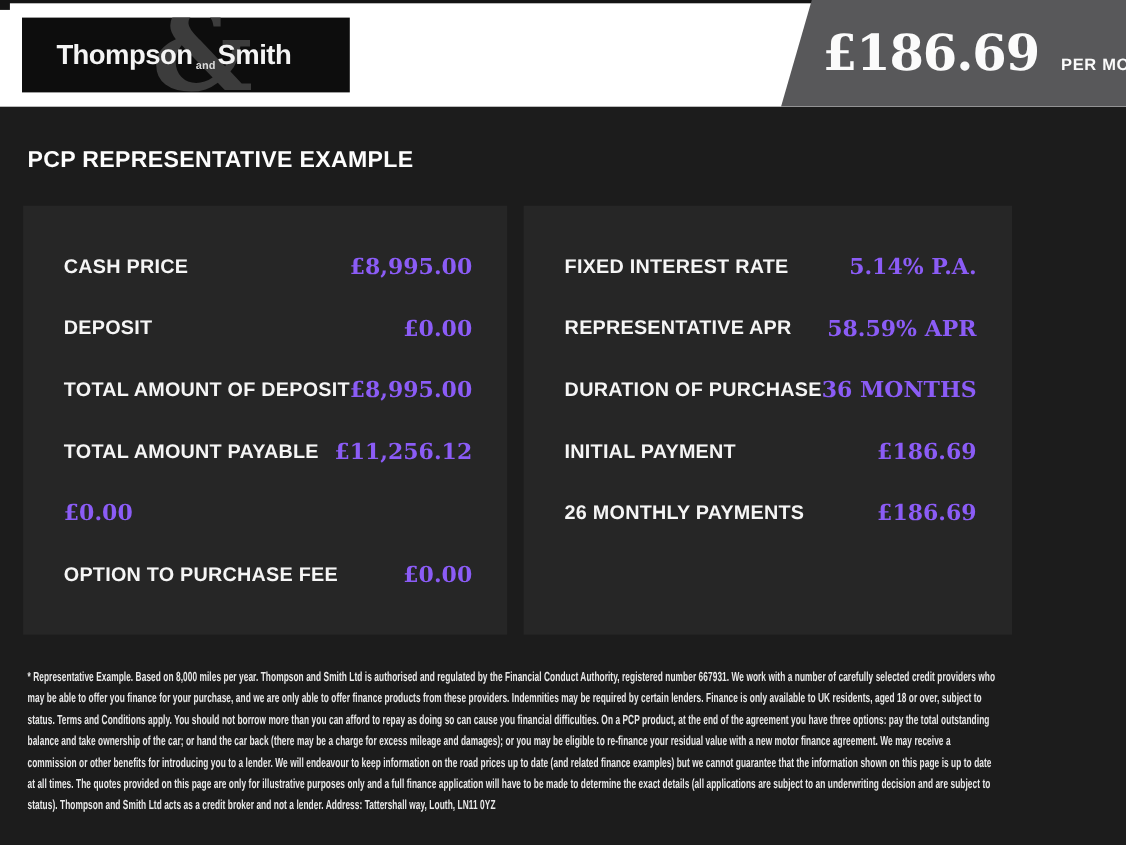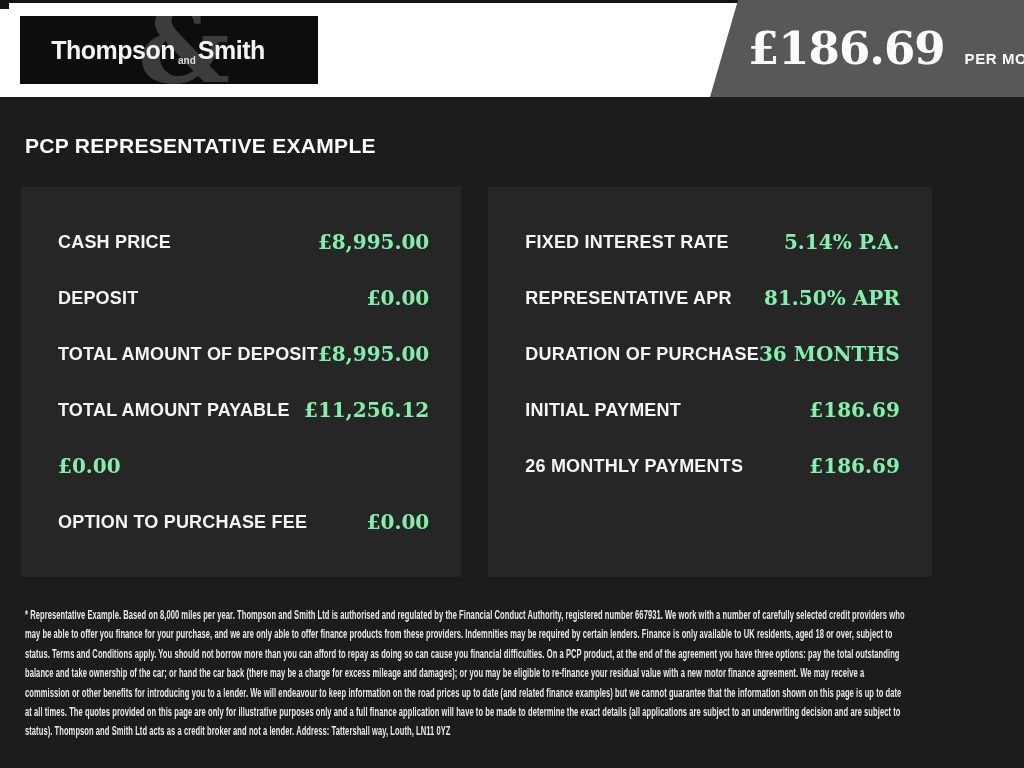--- a/index.html
+++ b/index.html
@@ -58,35 +58,35 @@
     letter-spacing:0.6px;margin-left:20px;
   }
   
   .main{position:relative;width:936px;}
   .page-title{
     margin:0;padding:36px 0 0 25px;
     font:bold 21px/26px "Liberation Sans",sans-serif;
     color:#fdfdfd;letter-spacing:0.3px;
   }
   .panels{
-    display:flex;gap:27px;margin:28px 23px 0 21px;
+    display:flex;gap:15px;margin:28px 23px 0 21px;
   }
   .panel{
     flex:1;background:#262626;
     padding:27px 32px 27px 37px;
   }
   .row{
     height:56px;display:flex;align-items:center;justify-content:space-between;
   }
   .row-label{
     font:bold 18px/1 "Liberation Sans",sans-serif;color:#f5f5f5;
     letter-spacing:0.2px;white-space:nowrap;
   }
   .row-value{
-    font:bold 20px/1 "DejaVu Serif",serif;color:#86efac;
+    font:bold 20px/1 "DejaVu Serif",serif;color:#8b5cf6;
     letter-spacing:0;white-space:nowrap;
   }
   
   .footnote{
     margin:29px 0 0 25px;
     width:1404px;
     transform:scaleX(0.63);
     transform-origin:0 0;
     font:bold 12px/19.4px "Liberation Sans",sans-serif;
     color:#e9e9e9;letter-spacing:0.1px;
@@ -146,21 +146,21 @@
       </div>
     </div>
 
     <div class="panel">
       <div class="row">
         <span class="row-label">FIXED INTEREST RATE</span>
         <span class="row-value">5.14% P.A.</span>
       </div>
       <div class="row">
         <span class="row-label">REPRESENTATIVE APR</span>
-        <span class="row-value">81.50% APR</span>
+        <span class="row-value">58.59% APR</span>
       </div>
       <div class="row">
         <span class="row-label">DURATION OF PURCHASE</span>
         <span class="row-value">36 MONTHS</span>
       </div>
       <div class="row">
         <span class="row-label">INITIAL PAYMENT</span>
         <span class="row-value">£186.69</span>
       </div>
       <div class="row">

